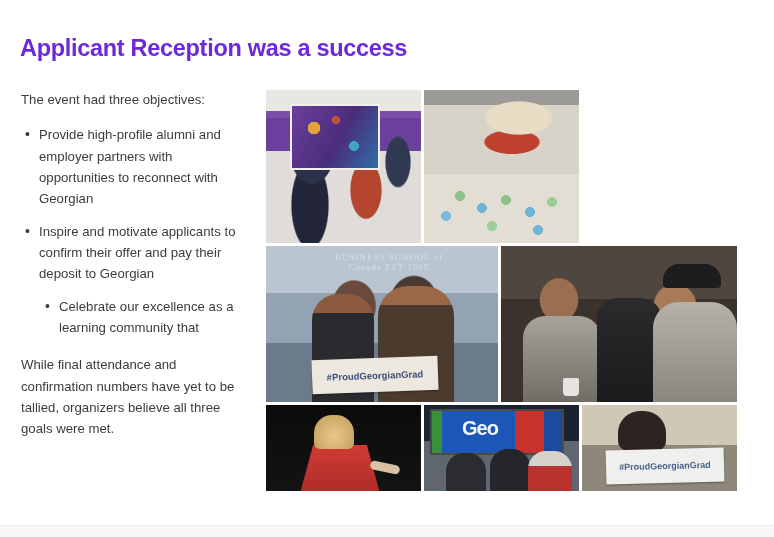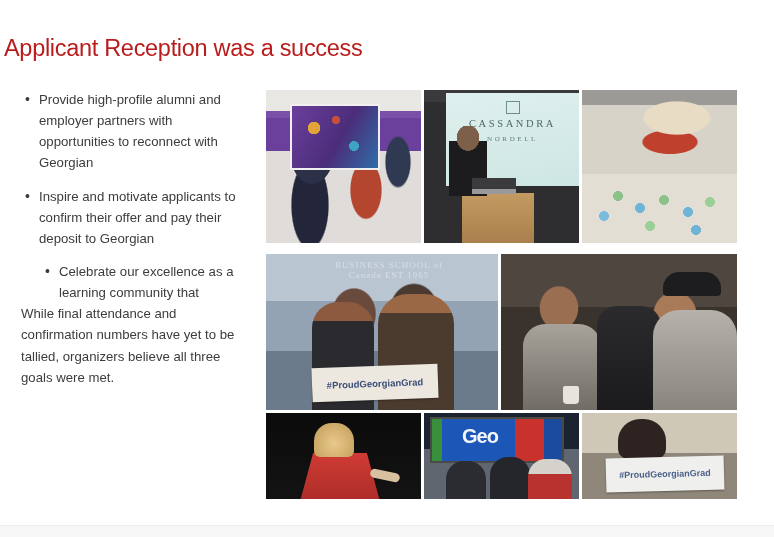--- a/index.html
+++ b/index.html
@@ -12,25 +12,25 @@
   }
   #page {
     position: relative;
     width: 774px; height: 537px;
     background: #ffffff;
   }
 
   
   #headline {
     position: absolute;
-    left: 4px; top: 18px;
+    left: 20px; top: 18px;
     width: 700px;
     font-size: 23.5px;
-    font-weight: normal;
-    color: #b91c1c;
+    font-weight: bold;
+    color: #6d28d9;
     letter-spacing: -0.3px;
     line-height: 1.25;
   }
 
   
   #text-col {
     position: absolute;
     left: 21px; top: 89px;
     width: 228px;
     color: #3c3c3c;
@@ -55,41 +55,41 @@
   ul.bullets li::before {
     content: "\2022";
     position: absolute;
     left: 4px; top: -1px;
     font-size: 14px;
     color: #3c3c3c;
   }
   
   ul.bullets li.offset-bullet {
     padding-left: 38px;
-    margin-bottom: 0;
+    margin-bottom: 16px;
     max-height: 42px;
     overflow: hidden;
   }
   ul.bullets li.offset-bullet::before {
     left: 24px;
   }
   #closing-para {
     margin-top: -2px;
     margin-bottom: 0;
   }
 
   
   #collage {
     position: absolute;
     left: 266px; top: 90px;
     width: 471px; height: 412px;
   }
   .prow { display: flex; width: 100%; }
   #row1 { height: 153px; }
-  #row2 { height: 156px; margin-top: 11px; }
+  #row2 { height: 156px; margin-top: 3px; }
   #row3 { height: 86px;  margin-top: 3px; }
   .cell {
     position: relative;
     overflow: hidden;
     background: #cfcfcf;
   }
   .cell + .cell { margin-left: 3px; }
 
   
   #p1 { width: 155px; }
@@ -316,46 +316,36 @@
   }
 </style>
 </head>
 <body>
 
 <div id="page">
 
   <h1 id="headline">Applicant Reception was a success</h1>
 
   <div id="text-col">
+    <p id="objectives-lead">The event had three objectives:</p>
     <ul class="bullets">
       <li><span>Provide high-profile alumni and employer partners with opportunities to reconnect with Georgian</span></li>
       <li><span>Inspire and motivate applicants to confirm their offer and pay their deposit to Georgian</span></li>
       <li class="offset-bullet"><span>Celebrate our excellence as a learning community that</span></li>
     </ul>
     <p id="closing-para">While final attendance and confirmation numbers have yet to be tallied, organizers believe all three goals were met.</p>
   </div>
 
   <div id="collage">
 
     <div class="prow" id="row1">
       <div class="cell" id="p1">
         <div class="bg"></div>
         <div class="mural"></div>
       </div>
-      <div class="cell" id="p2">
-        <div class="bg"></div>
-        <div class="screen">
-          <div class="brandmark"></div>
-          <div class="brand-name">CASSANDRA</div>
-          <div class="brand-sub">NORDELL</div>
-        </div>
-        <div class="podium"></div>
-        <div class="person"></div>
-        <div class="laptop"></div>
-      </div>
       <div class="cell" id="p3">
         <div class="bg"></div>
       </div>
     </div>
 
     <div class="prow" id="row2">
       <div class="cell" id="p4">
         <div class="bg"></div>
         <div class="banner-text">BUSINESS SCHOOL of Canada EST 1965</div>
         <div class="body-l"></div>

